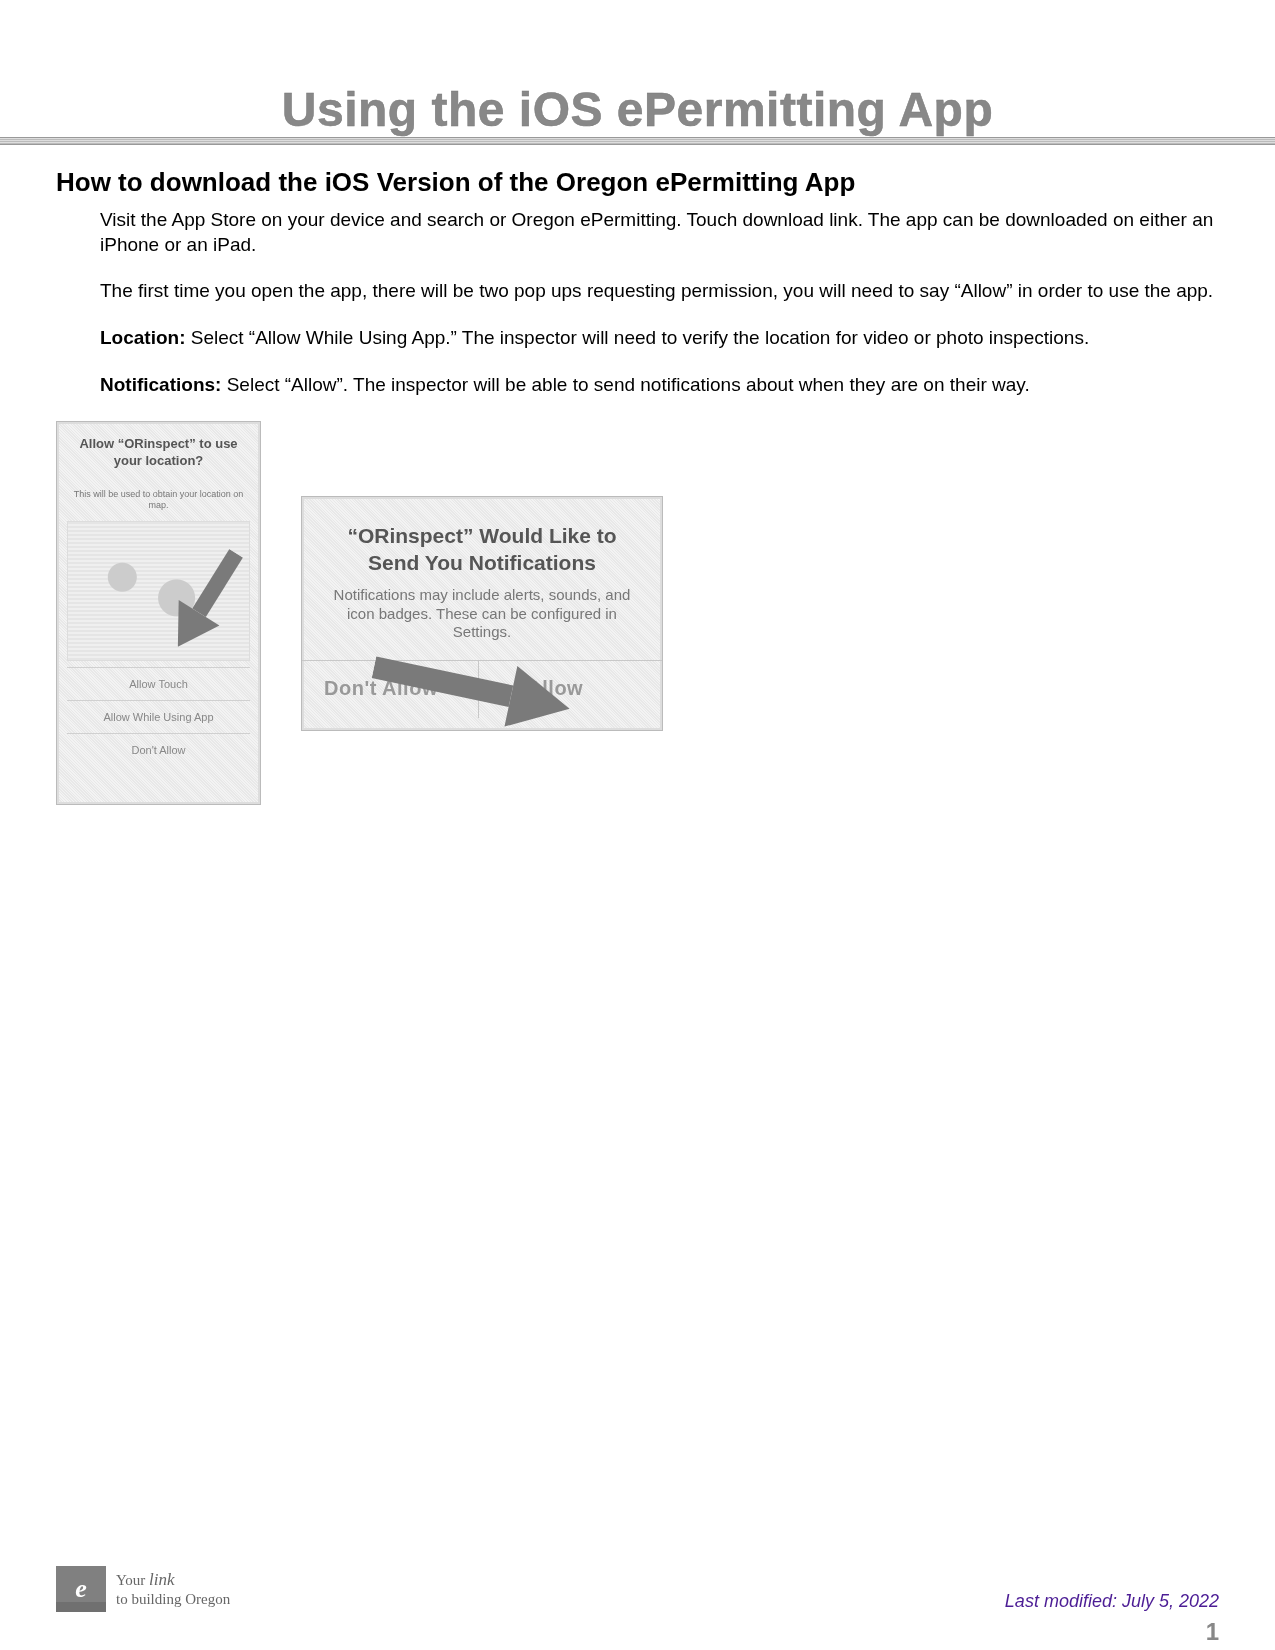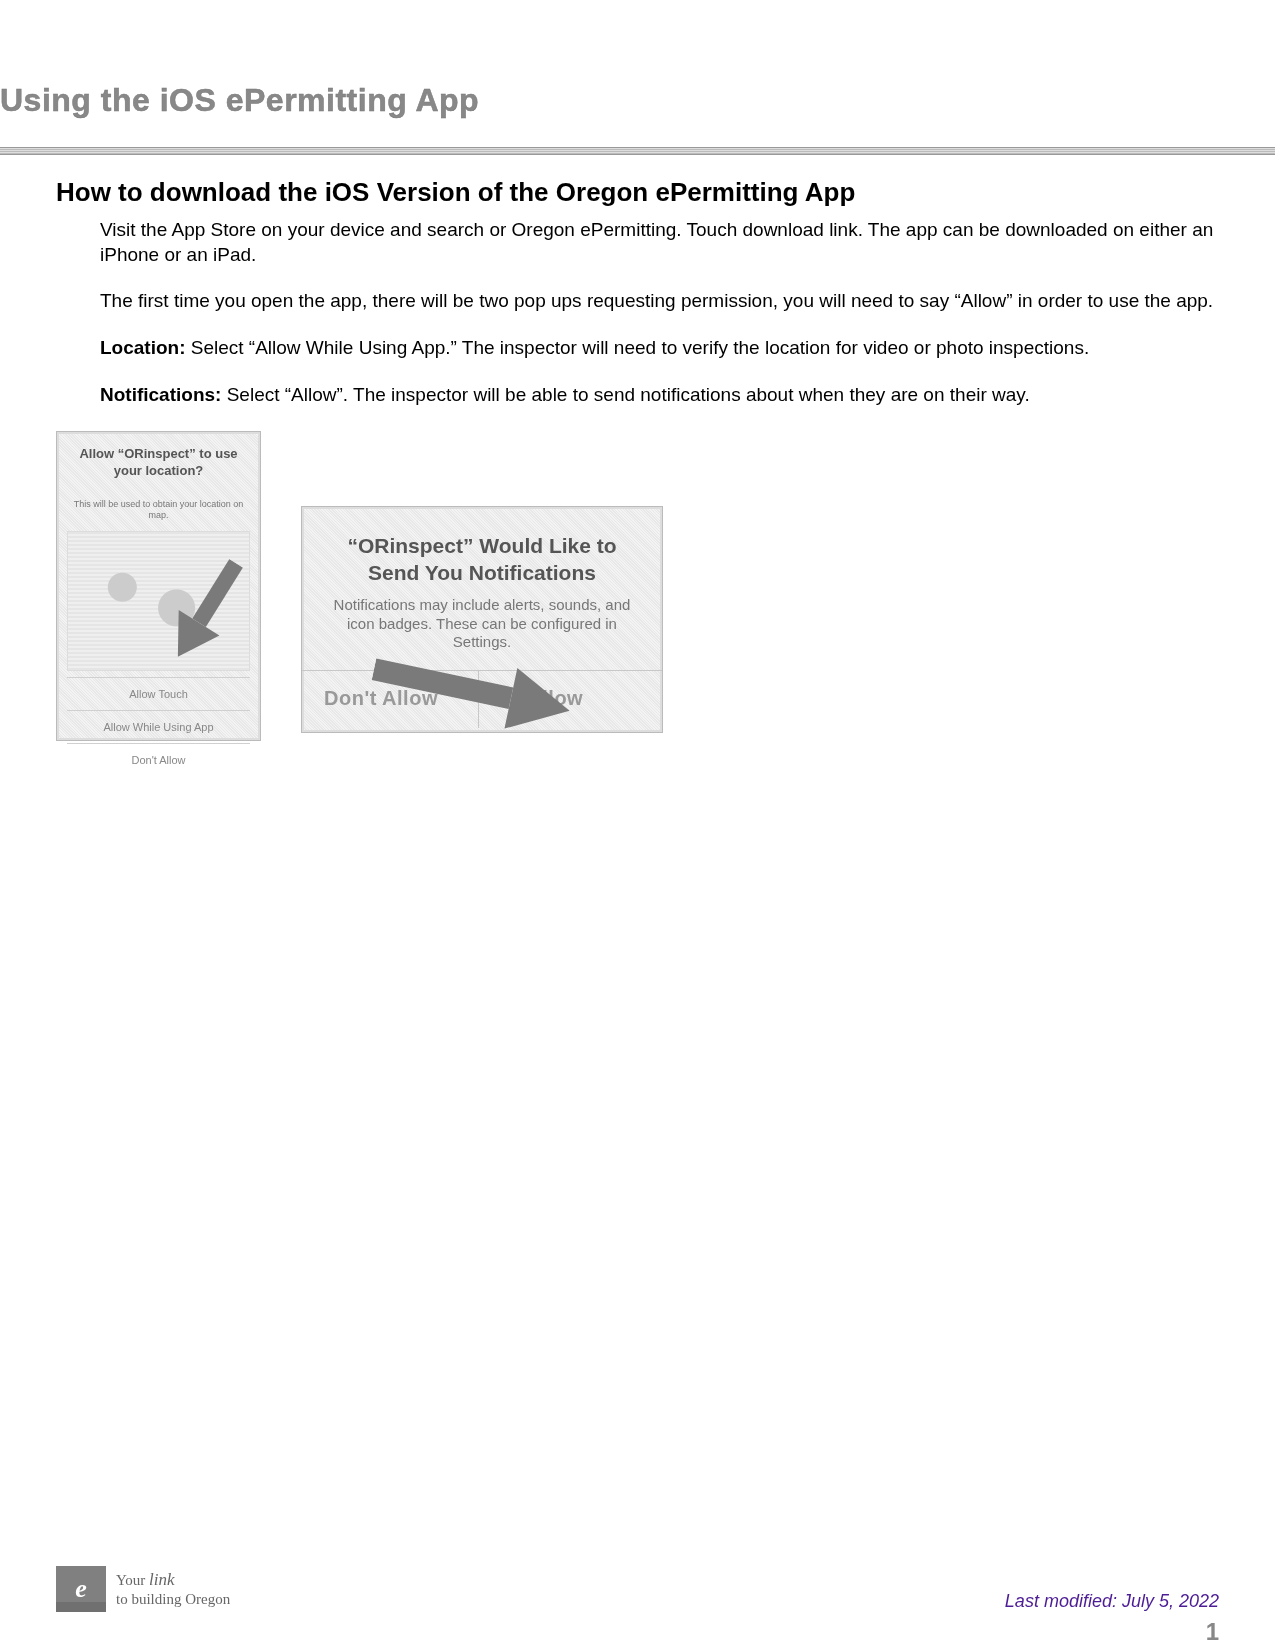--- a/index.html
+++ b/index.html
@@ -5,27 +5,26 @@
     * { margin: 0; padding: 0; box-sizing: border-box; }
     body {
       font-family: Arial, Helvetica, sans-serif;
       width: 1275px;
       height: 1650px;
       background: #fff;
       position: relative;
       color: #000;
     }
     .page-title {
-      text-align: left;
-      font-size: 32px;
+      text-align: center;
+      font-size: 48px;
       font-weight: 900;
       color: #888;
       letter-spacing: 0.5px;
       padding-top: 82px;
-      padding-bottom: 28px;
       -webkit-text-stroke: 0.5px #777;
     }
     .rule {
       height: 8px;
       background: repeating-linear-gradient(0deg, #bbb, #bbb 1px, #ddd 1px, #ddd 2px);
       border-top: 1px solid #999;
       border-bottom: 1px solid #999;
       margin-bottom: 22px;
     }
     .content {
@@ -50,21 +49,21 @@
       margin-top: 24px;
     }
     .shot {
       background: repeating-linear-gradient(45deg, #e8e8e8, #e8e8e8 1px, #f3f3f3 1px, #f3f3f3 2px);
       border: 1px solid #bbb;
       position: relative;
       box-shadow: 0 0 0 2px #ddd inset;
     }
     .shot1 {
       width: 205px;
-      height: 310px;
+      height: 384px;
       padding: 14px 10px 0 10px;
       text-align: center;
     }
     .shot1 .loc-title {
       font-size: 13px;
       font-weight: 700;
       color: #555;
       line-height: 1.25;
     }
     .shot1 .loc-sub {
@@ -94,21 +93,21 @@
     .shot1 .arrow1 {
       position: absolute;
       left: 95px;
       top: 150px;
       transform: rotate(122deg);
     }
     .shot2 {
       width: 362px;
       margin-top: 75px;
       text-align: center;
-      padding: 26px 22px 4px 22px;
+      padding: 26px 22px 12px 22px;
       position: relative;
     }
     .shot2 .notif-title {
       font-size: 21px;
       font-weight: 800;
       color: #555;
       line-height: 1.25;
     }
     .shot2 .notif-sub {
       font-size: 15px;

